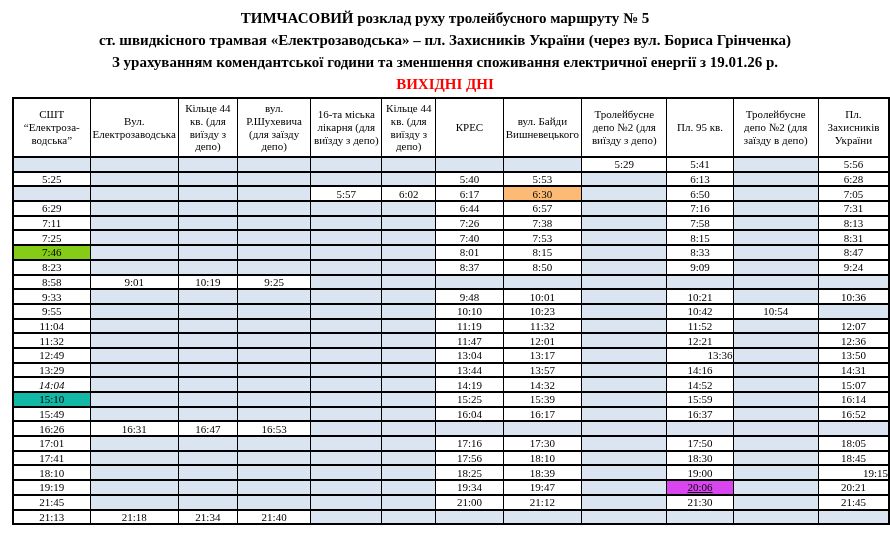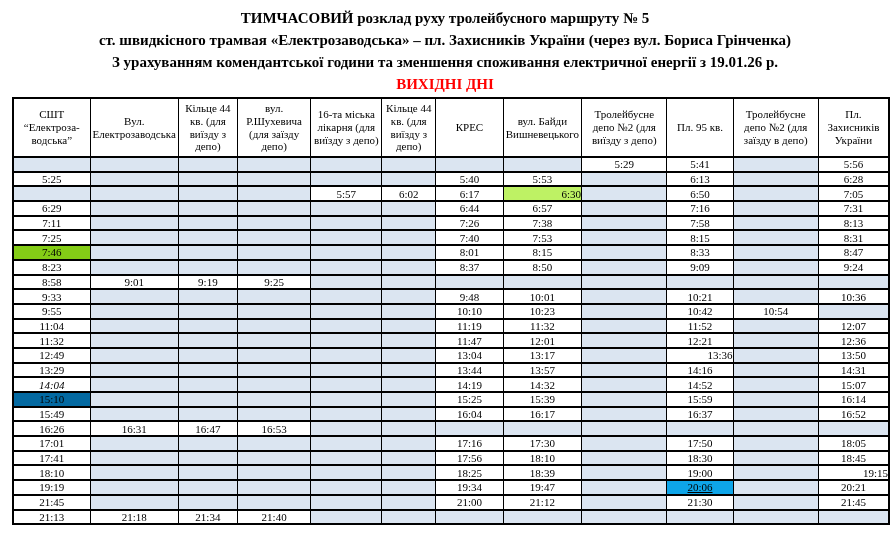--- a/index.html
+++ b/index.html
@@ -133,21 +133,21 @@
           <td style="background: rgb(255, 255, 255);">6:28</td>
         </tr>
         <tr>
           <td style="background: rgb(219, 229, 241);"></td>
           <td style="background: rgb(219, 229, 241);"></td>
           <td style="background: rgb(219, 229, 241);"></td>
           <td style="background: rgb(219, 229, 241);"></td>
           <td style="background: rgb(255, 255, 255);">5:57</td>
           <td style="background: rgb(255, 255, 255);">6:02</td>
           <td style="background: rgb(255, 255, 255);">6:17</td>
-          <td style="background: #bef264; text-align: right;">6:30</td>
+          <td style="background: #fdba74;">6:30</td>
           <td style="background: rgb(219, 229, 241);"></td>
           <td style="background: rgb(255, 255, 255);">6:50</td>
           <td style="background: rgb(219, 229, 241);"></td>
           <td style="background: rgb(255, 255, 255);">7:05</td>
         </tr>
         <tr>
           <td style="background: rgb(255, 255, 255);">6:29</td>
           <td style="background: rgb(219, 229, 241);"></td>
           <td style="background: rgb(219, 229, 241);"></td>
           <td style="background: rgb(219, 229, 241);"></td>
@@ -212,21 +212,21 @@
           <td style="background: rgb(255, 255, 255);">8:37</td>
           <td style="background: rgb(255, 255, 255);">8:50</td>
           <td style="background: rgb(219, 229, 241);"></td>
           <td style="background: rgb(255, 255, 255);">9:09</td>
           <td style="background: rgb(219, 229, 241);"></td>
           <td style="background: rgb(255, 255, 255);">9:24</td>
         </tr>
         <tr>
           <td style="background: rgb(255, 255, 255);">8:58</td>
           <td style="background: rgb(255, 255, 255);">9:01</td>
-          <td style="background: rgb(255, 255, 255);">9:19</td>
+          <td style="background: rgb(255, 255, 255);">10:19</td>
           <td style="background: rgb(255, 255, 255);">9:25</td>
           <td style="background: rgb(219, 229, 241);"></td>
           <td style="background: rgb(219, 229, 241);"></td>
           <td style="background: rgb(219, 229, 241);"></td>
           <td style="background: rgb(219, 229, 241);"></td>
           <td style="background: rgb(219, 229, 241);"></td>
           <td style="background: rgb(219, 229, 241);"></td>
           <td style="background: rgb(219, 229, 241);"></td>
           <td style="background: rgb(219, 229, 241);"></td>
         </tr>
@@ -322,21 +322,21 @@
           <td style="background: rgb(219, 229, 241);"></td>
           <td style="background: rgb(219, 229, 241);"></td>
           <td style="background: rgb(255, 255, 255);">14:19</td>
           <td style="background: rgb(255, 255, 255);">14:32</td>
           <td style="background: rgb(219, 229, 241);"></td>
           <td style="background: rgb(255, 255, 255);">14:52</td>
           <td style="background: rgb(219, 229, 241);"></td>
           <td style="background: rgb(255, 255, 255);">15:07</td>
         </tr>
         <tr>
-          <td style="background: #0369a1; margin-top: 19px;">15:10</td>
+          <td style="background: #14b8a6; margin-top: 19px;">15:10</td>
           <td style="background: rgb(219, 229, 241);"></td>
           <td style="background: rgb(219, 229, 241);"></td>
           <td style="background: rgb(219, 229, 241);"></td>
           <td style="background: rgb(219, 229, 241);"></td>
           <td style="background: rgb(219, 229, 241);"></td>
           <td style="background: rgb(255, 255, 255);">15:25</td>
           <td style="background: rgb(255, 255, 255);">15:39</td>
           <td style="background: rgb(219, 229, 241);"></td>
           <td style="background: rgb(255, 255, 255);">15:59</td>
           <td style="background: rgb(219, 229, 241);"></td>
@@ -415,21 +415,21 @@
         <tr>
           <td style="background: rgb(255, 255, 255);">19:19</td>
           <td style="background: rgb(219, 229, 241);"></td>
           <td style="background: rgb(219, 229, 241);"></td>
           <td style="background: rgb(219, 229, 241);"></td>
           <td style="background: rgb(219, 229, 241);"></td>
           <td style="background: rgb(219, 229, 241);"></td>
           <td style="background: rgb(255, 255, 255);">19:34</td>
           <td style="background: rgb(255, 255, 255);">19:47</td>
           <td style="background: rgb(219, 229, 241);"></td>
-          <td style="background: #0ea5e9; text-decoration: underline;">20:06</td>
+          <td style="background: #d946ef; text-decoration: underline;">20:06</td>
           <td style="background: rgb(219, 229, 241);"></td>
           <td style="background: rgb(255, 255, 255);">20:21</td>
         </tr>
         <tr>
           <td style="background: rgb(255, 255, 255);">21:45</td>
           <td style="background: rgb(219, 229, 241);"></td>
           <td style="background: rgb(219, 229, 241);"></td>
           <td style="background: rgb(219, 229, 241);"></td>
           <td style="background: rgb(219, 229, 241);"></td>
           <td style="background: rgb(219, 229, 241);"></td>

